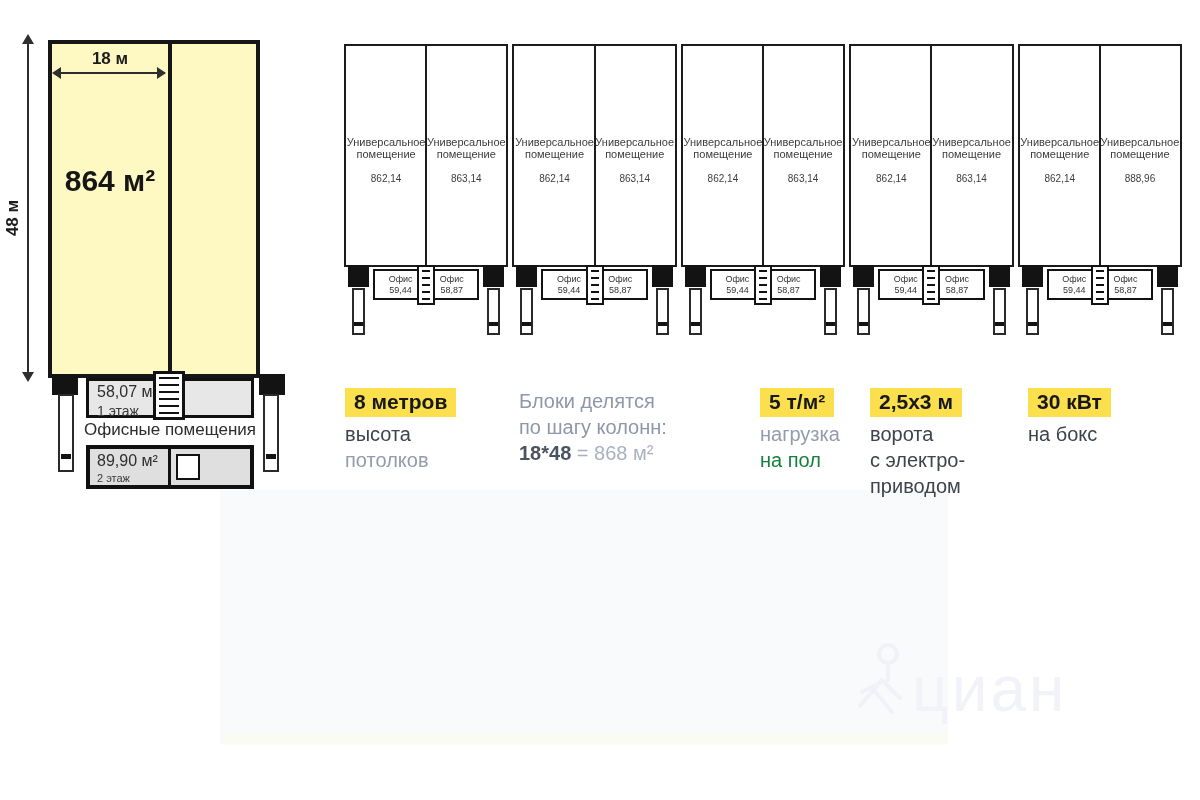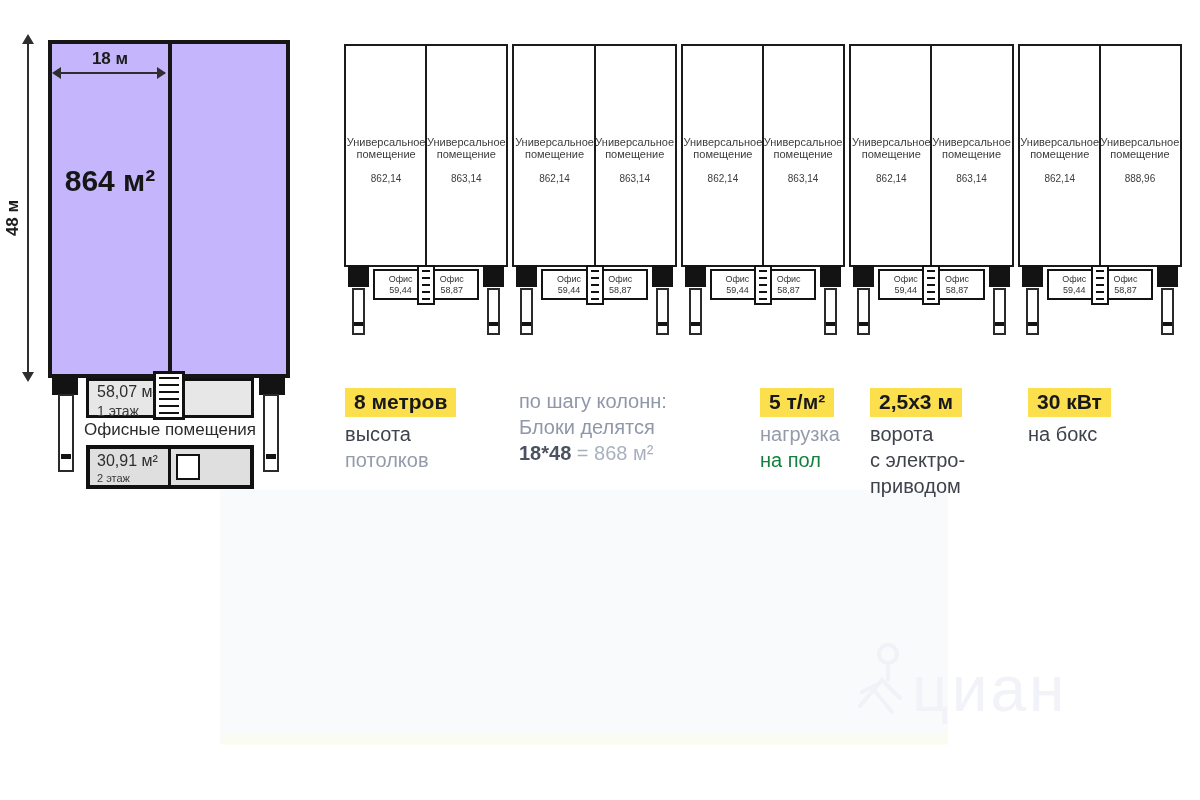--- a/index.html
+++ b/index.html
@@ -17,21 +17,21 @@
   #wm-icon{left:848px;top:640px;}
 
   
   .dimline{background:#2e2e2e;}
   .tri{width:0;height:0;position:absolute;}
   #varrow-line{left:27px;top:43px;width:2px;height:330px;}
   #varrow-up{left:22px;top:34px;border-left:6px solid transparent;border-right:6px solid transparent;border-bottom:10px solid #2e2e2e;}
   #varrow-down{left:22px;top:372px;border-left:6px solid transparent;border-right:6px solid transparent;border-top:10px solid #2e2e2e;}
   #dim-48{left:-21px;top:207px;width:70px;height:22px;text-align:center;font-weight:bold;font-size:17px;color:#1c1c1c;transform:rotate(-90deg);}
 
-  #yellow-block{left:48px;top:40px;width:242px;height:338px;background:#c4b5fd;
+  #yellow-block{left:48px;top:40px;width:212px;height:338px;background:#fef9c3;
     border:4px solid #161616;box-sizing:border-box;}
   #yellow-divider{left:116px;top:0;width:4px;height:100%;background:#161616;}
   #dim-18{left:0;top:5px;width:116px;text-align:center;font-weight:bold;font-size:17px;color:#1c1c1c;}
   #harrow-line{left:3px;top:28px;width:110px;height:2px;}
   #harrow-l{left:0px;top:23px;border-top:6px solid transparent;border-bottom:6px solid transparent;border-right:9px solid #2e2e2e;}
   #harrow-r{left:105px;top:23px;border-top:6px solid transparent;border-bottom:6px solid transparent;border-left:9px solid #2e2e2e;}
   #big-area{left:0;top:120px;width:116px;text-align:center;font-weight:bold;font-size:30px;color:#161616;}
   #block-title{left:-8px;top:157px;width:132px;text-align:center;font-size:18px;line-height:24px;color:#1f1f1f;}
 
   .gate{background:#131313;}
@@ -136,21 +136,21 @@
     <div class="area">58,07 м²</div>
     <div class="floor">1 этаж</div>
   </div>
   <div class="abs" id="stair1">
       <div class="rungs-v"></div>
     </div>
 
   <div class="abs" id="offices-title">Офисные помещения</div>
 
   <div class="abs" id="office2">
-    <div class="area">30,91 м²</div>
+    <div class="area">89,90 м²</div>
     <div class="floor">2 этаж</div>
     <div class="o2-divider"></div>
     <div class="ladder rungs-h"></div>
   </div>
 
   <div class="abs" id="buildings">
 
     <div class="building">
       <div class="bdivider"></div>
       <div class="uhalf left">
@@ -327,22 +327,22 @@
     </div>
   </div>
 
   <div class="feature" id="feature-1" style="left:345px;">
     <div class="chip">8 метров</div>
     <div class="fline first c-dark">высота</div>
     <div class="fline c-light">потолков</div>
   </div>
 
   <div class="feature" id="feature-2" style="left:519px;">
+    <div class="fline">Блоки делятся</div>
     <div class="fline">по шагу колонн:</div>
-    <div class="fline">Блоки делятся</div>
     <div class="fline fl3"><b>18*48</b><span class="faded"> = 868 м²</span></div>
   </div>
 
   <div class="feature" id="feature-3" style="left:727px;margin-left:33px;">
     <div class="chip">5 т/м²</div>
     <div class="fline first c-light">нагрузка</div>
     <div class="fline c-mid">на пол</div>
   </div>
 
   <div class="feature" id="feature-4" style="left:870px;">

